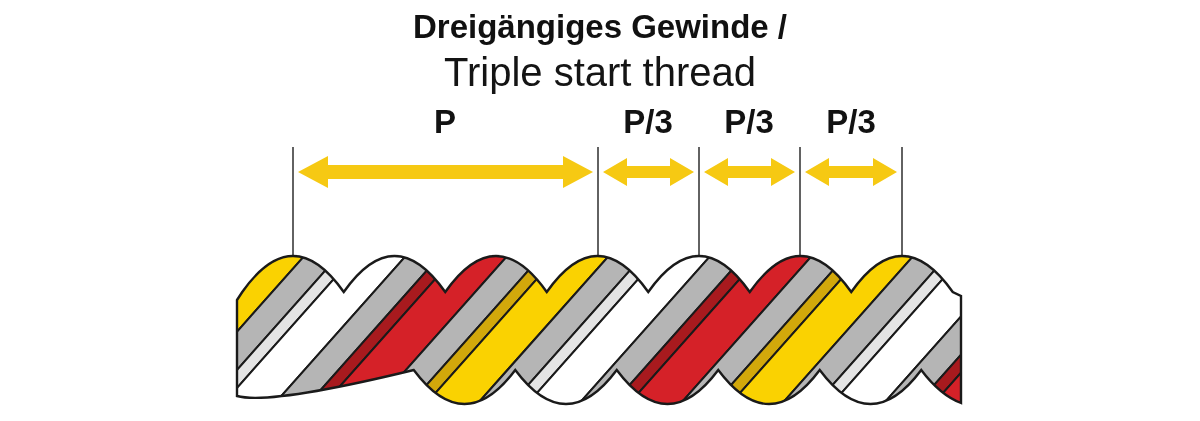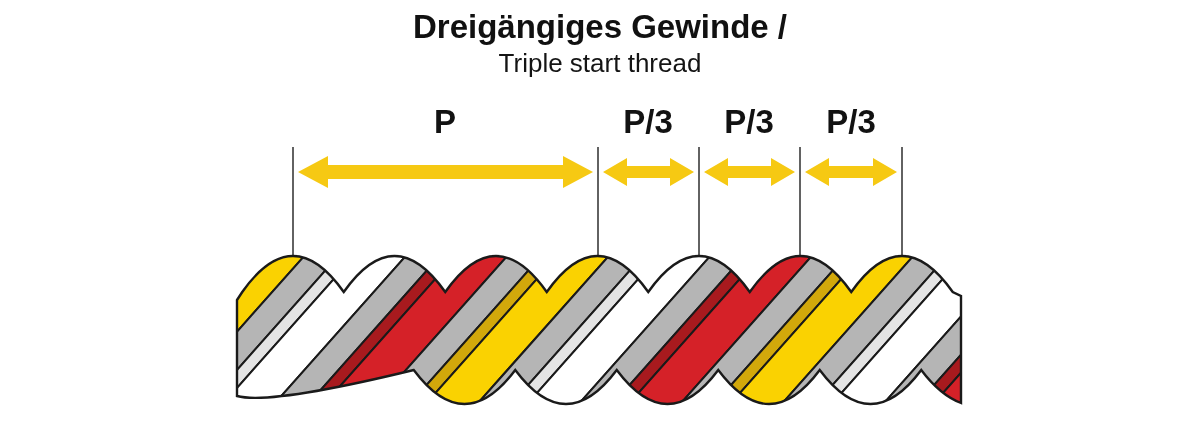--- a/index.html
+++ b/index.html
@@ -1,20 +1,20 @@
 <!DOCTYPE html>
 <html><head>
 <meta charset="utf-8">
 <style>
   html,body{margin:0;padding:0;background:#ffffff;}
   .page{position:relative;width:1200px;height:421px;background:#ffffff;overflow:hidden;
         font-family:"Liberation Sans","DejaVu Sans",sans-serif;}
   .title{position:absolute;left:0;top:6px;width:1200px;text-align:center;color:#111;}
   .title .t1{font-size:33px;font-weight:bold;line-height:1.25;}
-  .title .t2{font-size:26px;font-weight:normal;line-height:1.25;color:#141414;}
+  .title .t2{font-size:40px;font-weight:normal;line-height:1.25;color:#141414;}
   .dim-label{position:absolute;top:103px;transform:translateX(-50%);font-size:33px;
              font-weight:bold;color:#121212;white-space:nowrap;}
   #p-label{left:445px;}
   #p3-label-1{left:648px;}
   #p3-label-2{left:749px;}
   #p3-label-3{left:851px;}
   svg{position:absolute;left:0;top:0;}
 </style>
 </head>
 <body>

